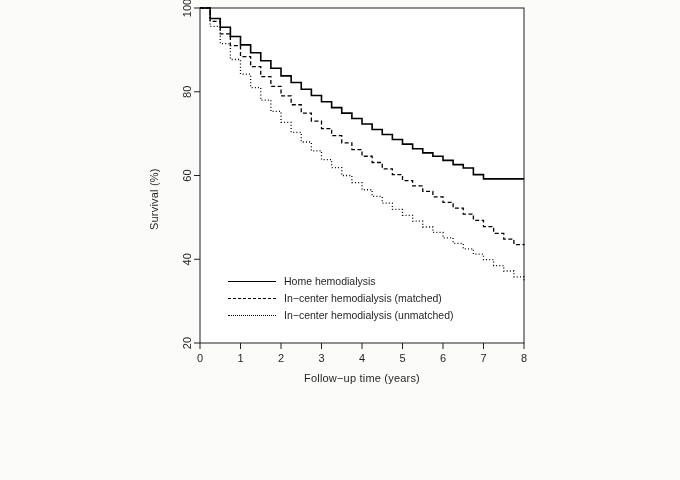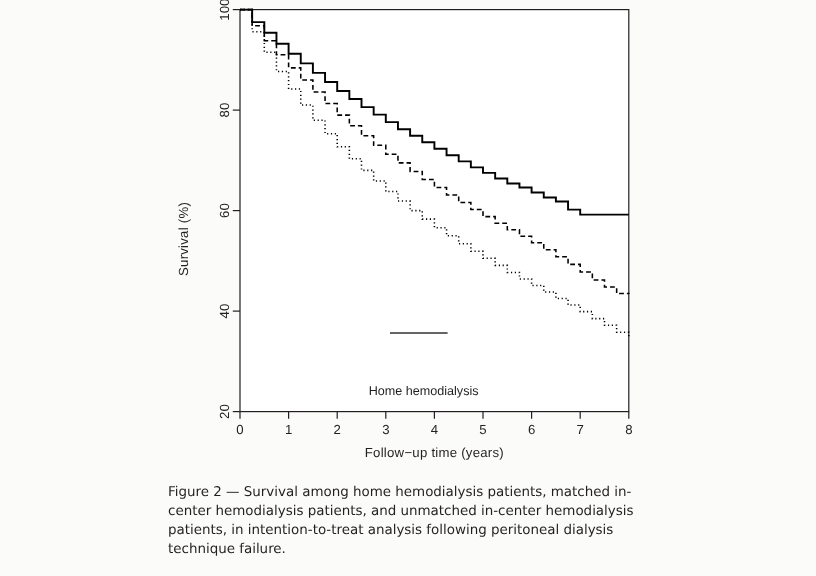--- a/index.html
+++ b/index.html
@@ -54,21 +54,20 @@
   #legend {
     position: absolute;
     left: 228px;
     top: 272px;
     width: 250px;
   }
   .legend-row {
     display: flex;
     align-items: center;
     height: 17px;
-    flex-direction: column;
   }
   .legend-key {
     width: 48px;
     height: 10px;
     margin-right: 8px;
     position: relative;
     flex: 0 0 48px;
   }
   .legend-key .line {
     position: absolute;
@@ -160,17 +159,28 @@
     <div class="axis-title" id="xlabel" style="left:174px; top:372px;">Follow−up time (years)</div>
   </div>
 
   <div id="legend">
     <div class="legend-row">
       <span class="legend-key k-solid">
           <span class="line"></span>
         </span>
       <span class="legend-label">Home hemodialysis</span>
     </div>
+    <div class="legend-row">
+      <span class="legend-key k-dashed">
+          <span class="line"></span>
+        </span>
+      <span class="legend-label">In−center hemodialysis (matched)</span>
+    </div>
+    <div class="legend-row">
+      <span class="legend-key k-dotted">
+          <span class="line"></span>
+        </span>
+      <span class="legend-label">In−center hemodialysis (unmatched)</span>
+    </div>
   </div>
 
-  <div id="caption">Figure 2 — Survival among home hemodialysis patients, matched in-center hemodialysis patients, and unmatched in-center hemodialysis patients, in intention-to-treat analysis following peritoneal dialysis technique failure.</div>
 
 </div>
 
 </body></html>

